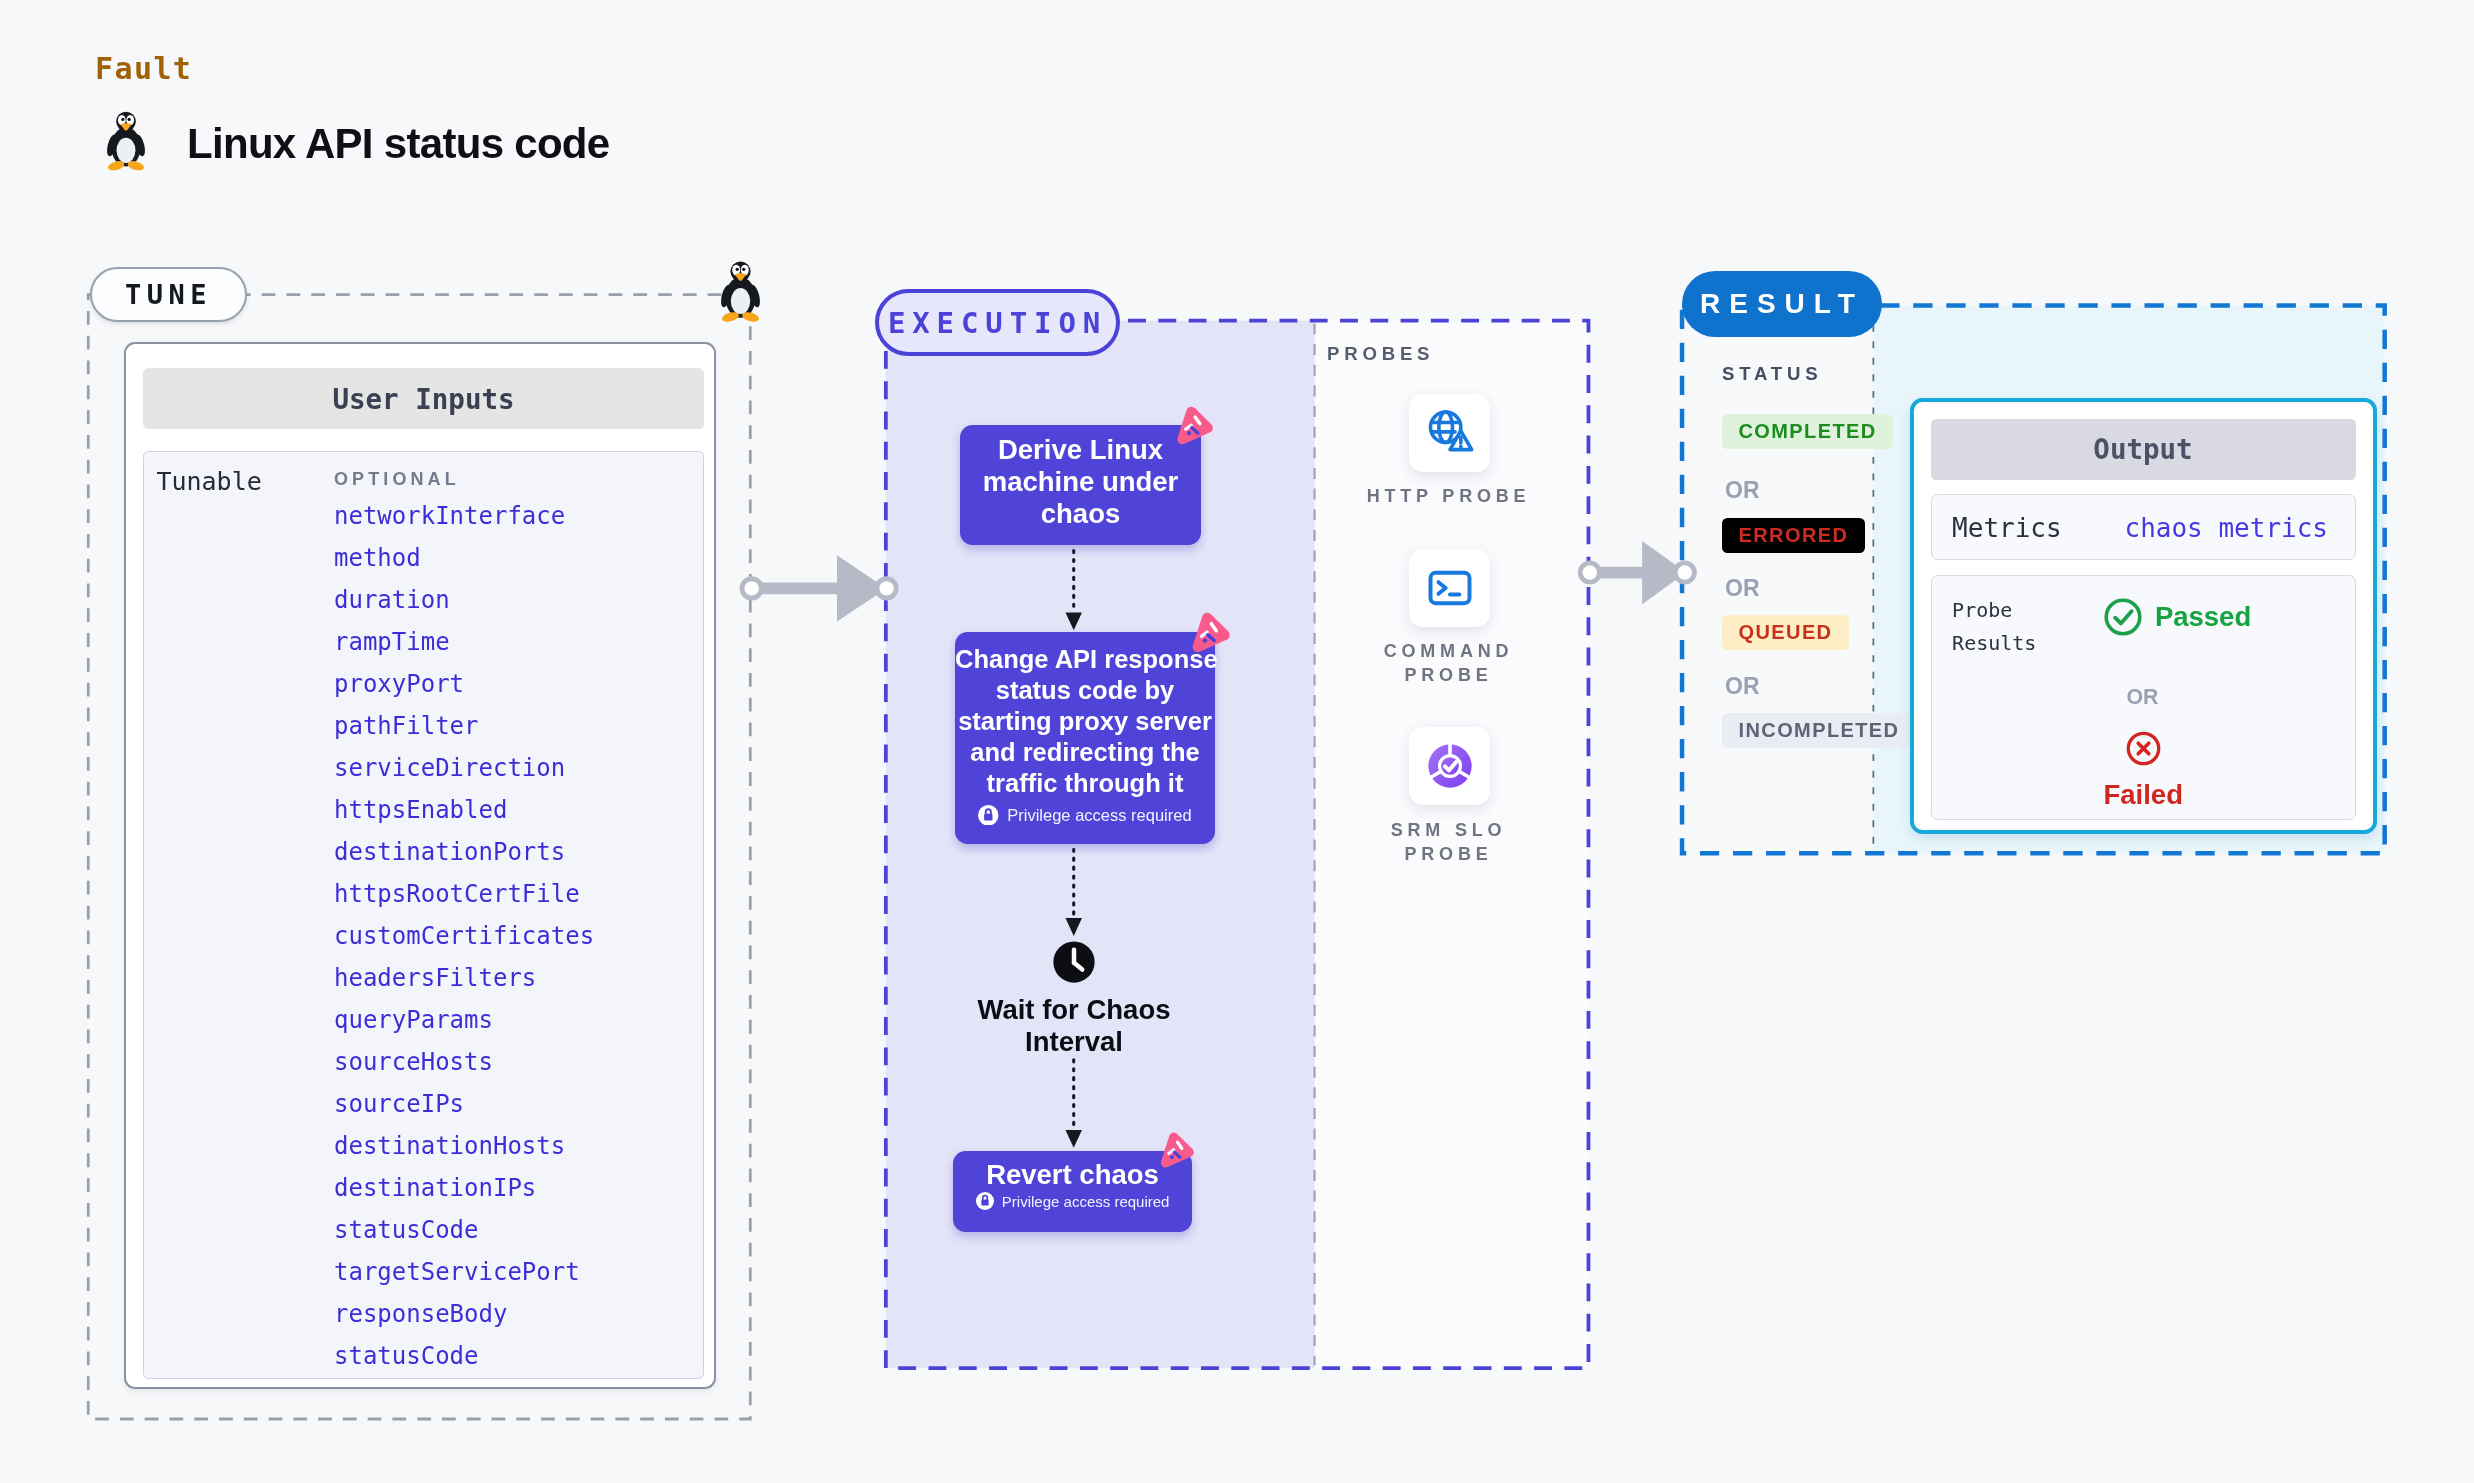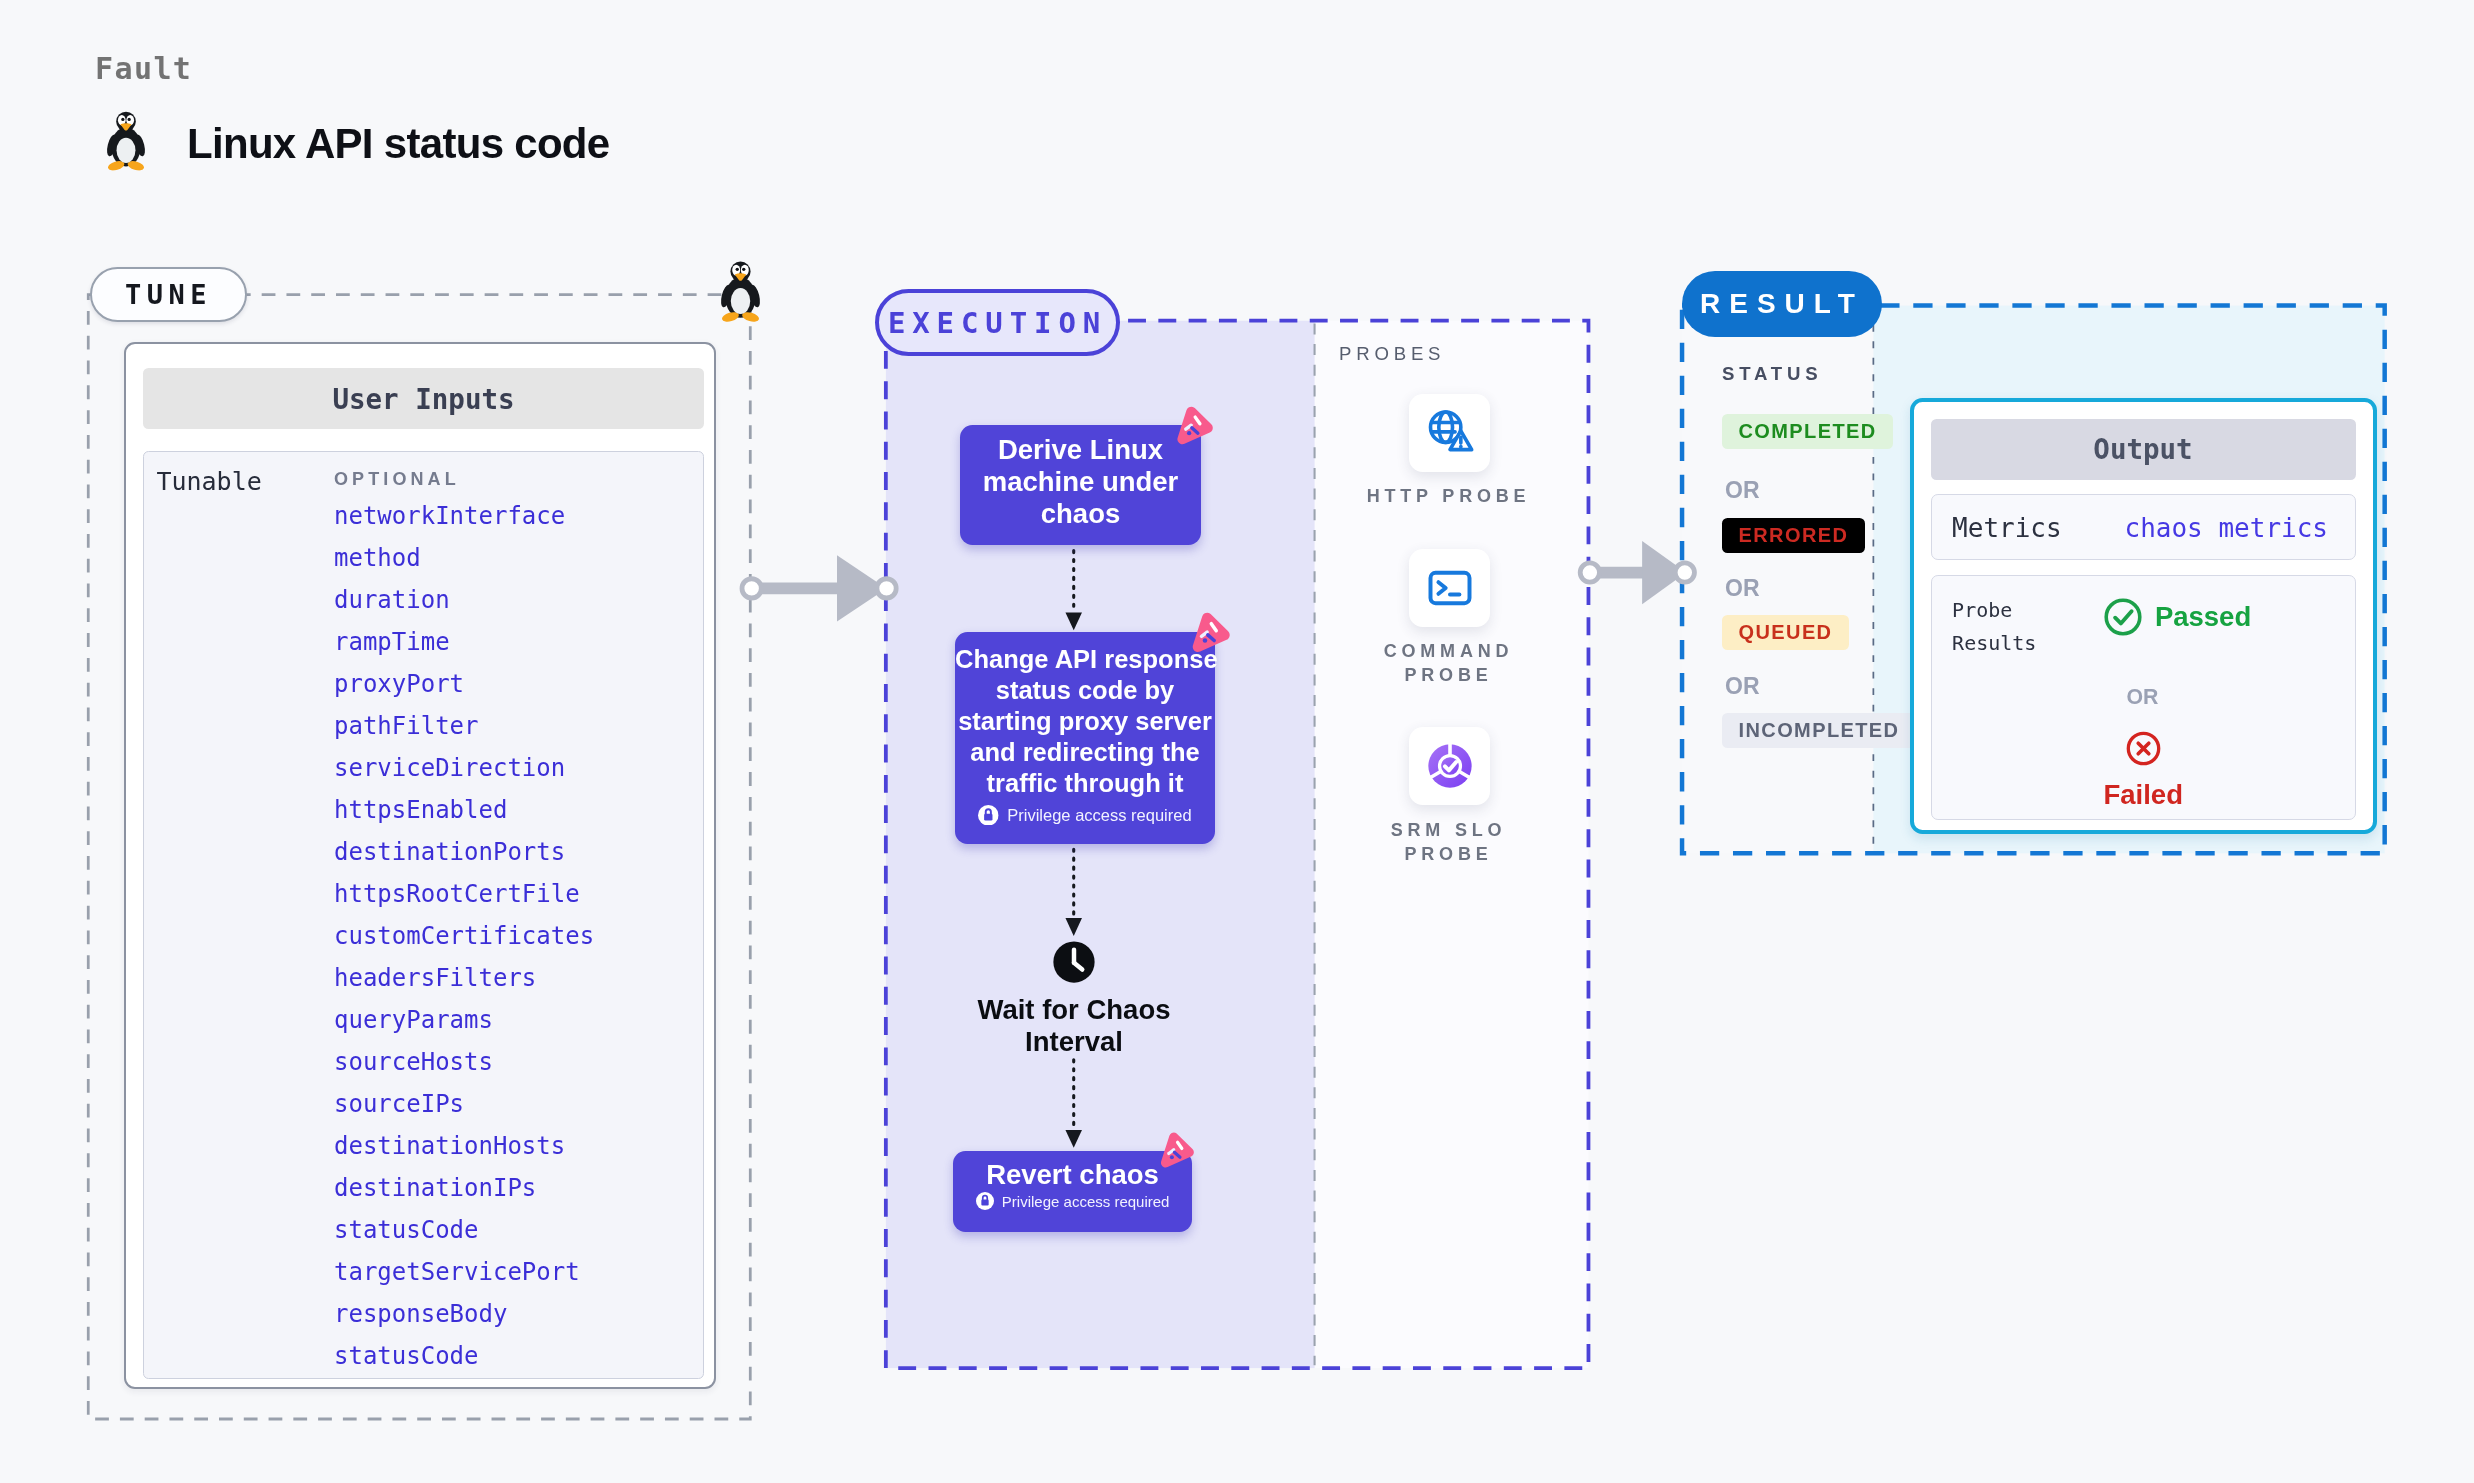--- a/index.html
+++ b/index.html
@@ -9,21 +9,21 @@
     background:#f7f8fa;
     font-family:"Liberation Sans", sans-serif;
     overflow:hidden;
   }
   .mono { font-family:"DejaVu Sans Mono","Liberation Mono",monospace; }
   .abs { position:absolute; }
   #bg-layer { position:absolute; left:0; top:0; z-index:0; }
   .content { position:absolute; z-index:1; }
 
   
-  .fault-kicker { left:95px; top:51px; font-size:30px; font-weight:600; color:#737373; letter-spacing:1.4px; }
+  .fault-kicker { left:95px; top:51px; font-size:30px; font-weight:600; color:#a16207; letter-spacing:1.4px; }
   .title-penguin { left:102px; top:110px; width:48px; height:61px; }
   .page-title { left:187px; top:120px; font-size:42px; font-weight:700; color:#0e1016; letter-spacing:-0.7px; }
 
   
   .pill { display:flex; align-items:center; justify-content:center; font-weight:800; }
   .tune-pill { left:90px; top:267px; width:157px; height:55px; background:#fcfdff; border:2.8px solid #98a1ae;
     border-radius:32px; font-size:27px; letter-spacing:5.5px; color:#15181f; box-shadow:0 2.1px 4.1px rgba(40,45,70,.12); }
   .exec-pill { left:875px; top:289px; width:245px; height:67px; background:#e7e7fb; border:4.8px solid #4b42d8;
     border-radius:39px; font-size:29px; letter-spacing:6.9px; color:#4b42d8; }
   .result-pill { left:1682px; top:271px; width:200px; height:66px; background:#0f72cd; border-radius:36px;
@@ -55,21 +55,21 @@
   .privilege-row { display:flex; align-items:center; justify-content:center; gap:8.3px; margin-top:5.5px; }
   .privilege-row.small { margin-top:1.4px; }
   .privilege-row .txt { font-size:16.5px; font-weight:400; color:#f2f2ff; }
   .privilege-row.small .txt { font-size:15px; }
   .chaos-corner { position:absolute; z-index:2; }
   .clock-wrap { left:1052px; top:940px; width:44px; height:44px; }
   .wait-label { left:957px; top:994px; width:234px; text-align:center; }
   .wait-label .ln { font-size:27.5px; font-weight:800; color:#0b0d12; line-height:32px; }
 
   
-  .probes-heading { left:1327px; top:343px; font-size:18.6px; font-weight:400; letter-spacing:4.8px; color:#565d6e;margin-left:12px; }
+  .probes-heading { left:1327px; top:343px; font-size:18.6px; font-weight:700; letter-spacing:4.8px; color:#565d6e; }
   .probe-card { left:1409px; width:81px; height:78px; background:#ffffff; border-radius:13.8px;
     box-shadow:0 4.1px 12.4px rgba(50,60,90,.12); display:flex; align-items:center; justify-content:center; }
   .probe-label { left:1366px; width:165px; text-align:center; font-size:18px; font-weight:700;
     letter-spacing:4.8px; color:#6e7482; line-height:24px; }
 
   
   .status-heading { left:1722px; top:363px; font-size:18.6px; font-weight:700; letter-spacing:4.8px; color:#474e62; }
   .badge { position:absolute; left:1722px; padding:6.2px 16.5px; border-radius:5.5px; font-size:20px; font-weight:800; letter-spacing:1.4px; }
   .badge.completed { top:414px; background:#dff3dc; color:#1d8c1f; }
   .badge.errored { top:518px; background:#000000; color:#cc2a22; }

